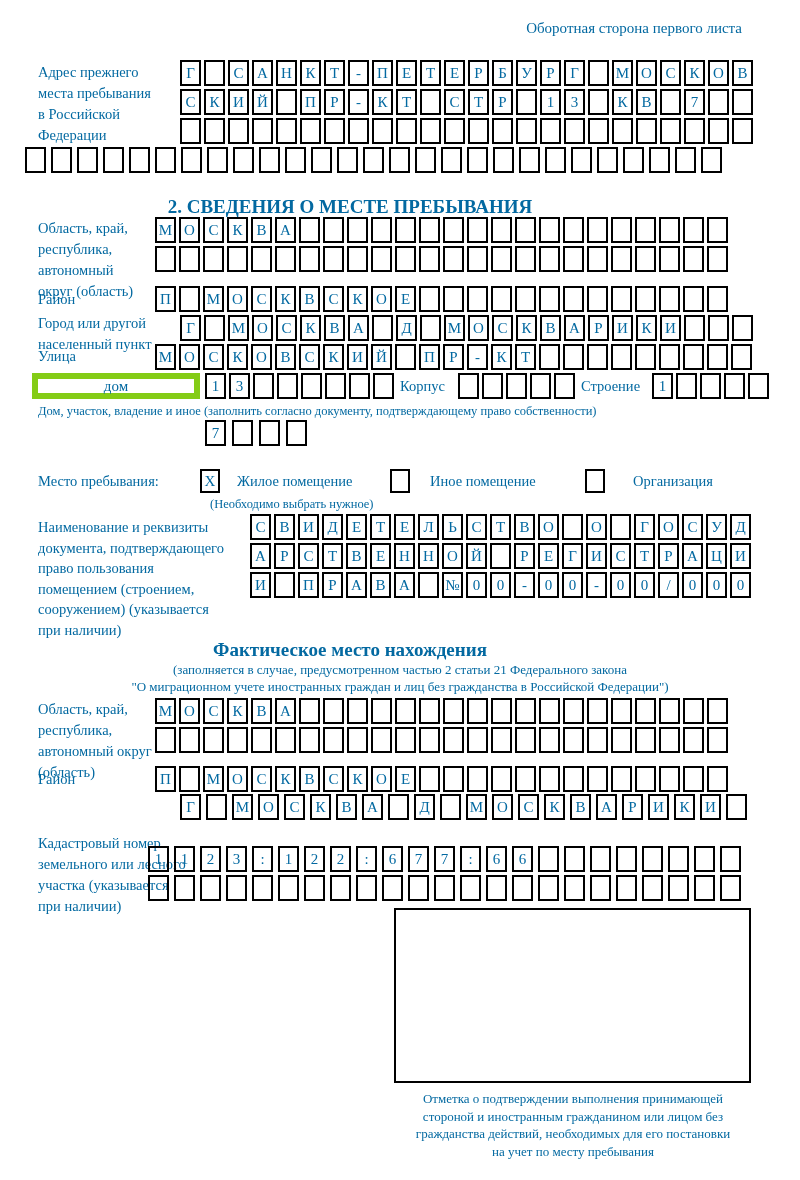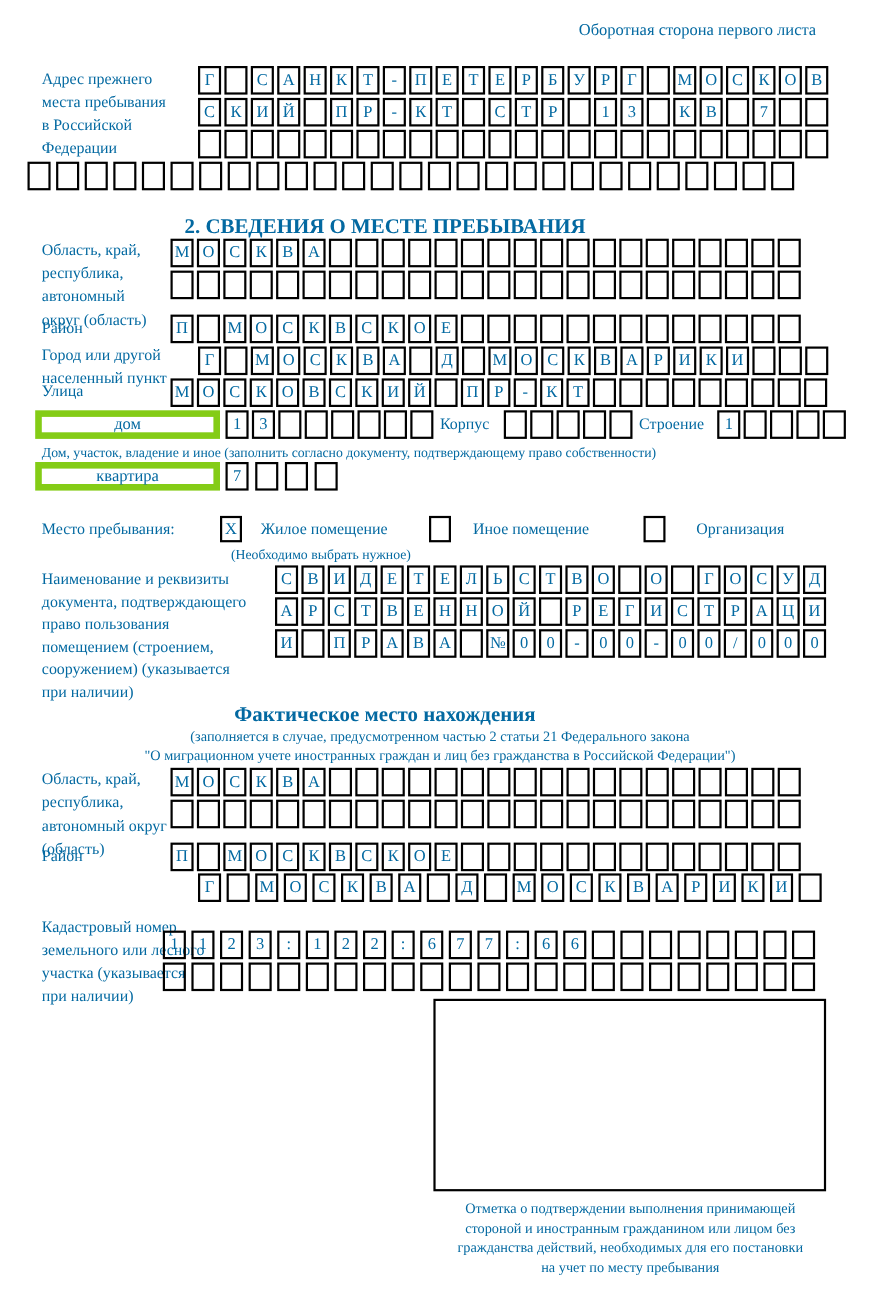--- a/index.html
+++ b/index.html
@@ -320,21 +320,20 @@
   <div class="inline-lbl" style="left:581px; top:378px;">Строение</div>
   <div class="cellrow" style="left:652px; top:373px;">
       <div class="cell">1</div>
       <div class="cell"></div>
       <div class="cell"></div>
       <div class="cell"></div>
       <div class="cell"></div>
     </div>
   <div class="note" style="left:38px; top:404px;">Дом, участок, владение и иное (заполнить согласно документу, подтверждающему право собственности)</div>
 
-  <div class="wbox" style="left:32px; top:420px;">квартира</div>
   <div class="cellrow gap6" style="left:205px; top:420px;">
       <div class="cell">7</div>
       <div class="cell"></div>
       <div class="cell"></div>
       <div class="cell"></div>
     </div>
 
   <div class="inline-lbl" style="left:38px; top:473px;">Место пребывания:</div>
   <div class="chk" style="left:200px; top:469px;">X</div>
   <div class="inline-lbl" style="left:237px; top:473px;">Жилое помещение</div>

